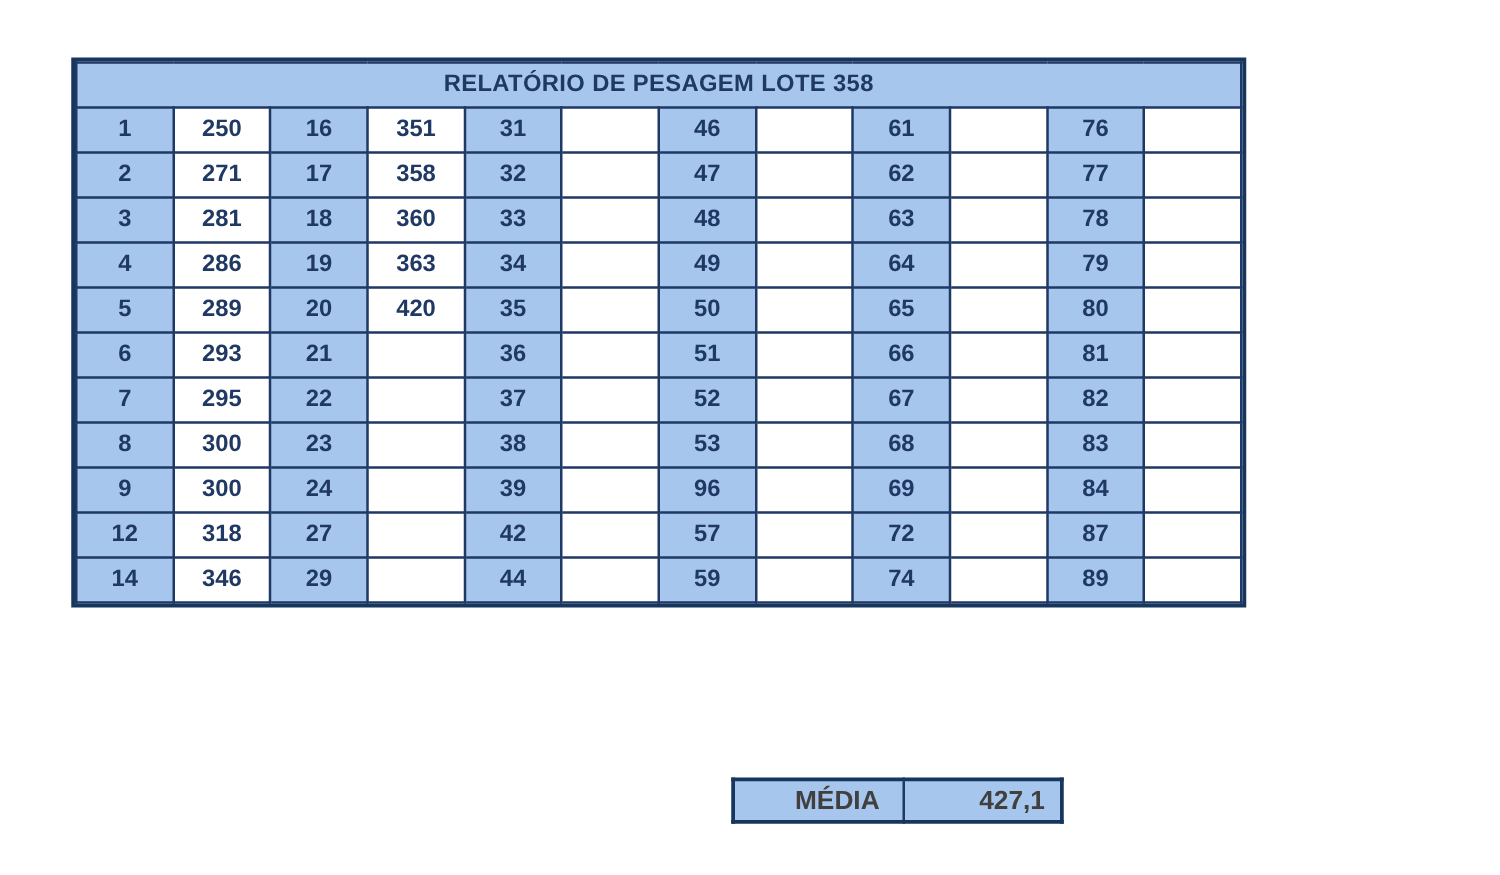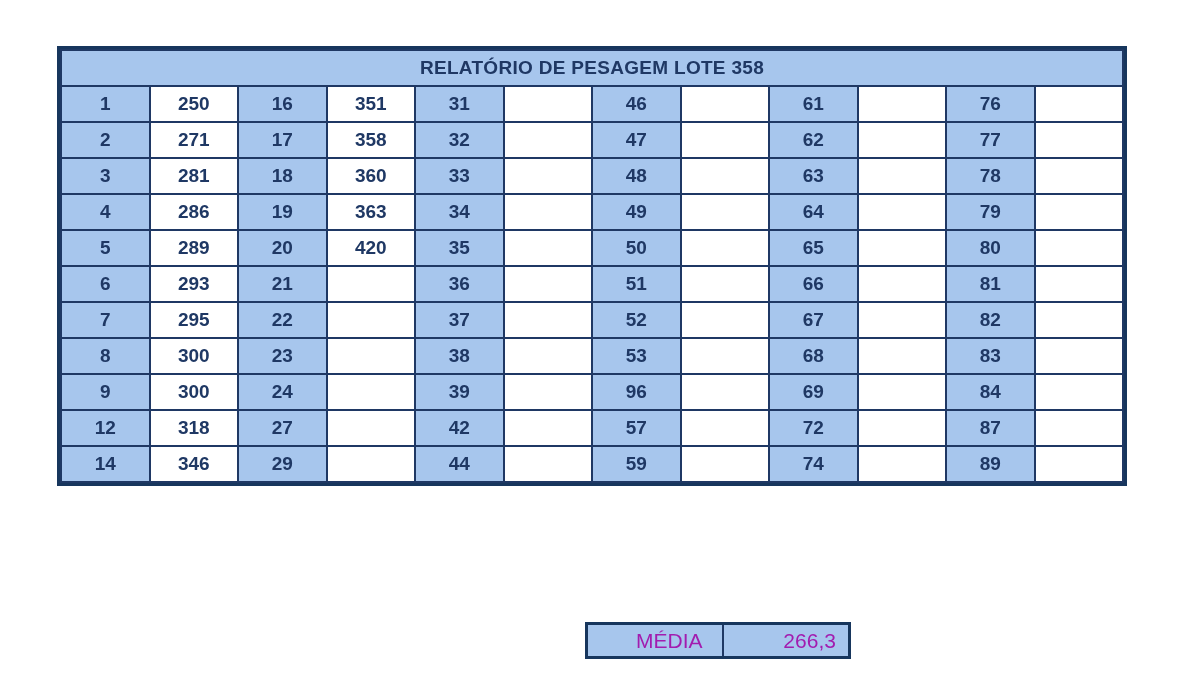--- a/index.html
+++ b/index.html
@@ -15,21 +15,21 @@
   }
   .sheet {
     position: relative;
     width: 1200px;
     height: 700px;
   }
   .report {
     position: absolute;
     left: 57px;
     top: 46px;
-    width: 1070px;
+    width: 940px;
     border: 3px solid #17365d;
     border-collapse: collapse;
     box-sizing: border-box;
   }
   table.grid {
     border-collapse: collapse;
     table-layout: fixed;
     width: 100%;
   }
   table.grid td {
@@ -76,22 +76,22 @@
   table.media {
     border-collapse: collapse;
     table-layout: fixed;
     width: 100%;
     border: 3px solid #17365d;
   }
   table.media td {
     border: 2px solid #1f3864;
     height: 34px;
     background: #a7c6ed;
-    color: #a21caf;
-    font-weight: normal;
+    color: #404040;
+    font-weight: bold;
     font-size: 21px;
     vertical-align: middle;
     box-sizing: border-box;
     padding-left: 48px;
   }
   td.media-label {
     text-align: left;
     padding-left: 8px;
     width: 52%;
   }
@@ -266,19 +266,19 @@
           </tr>
         </tbody>
     </table>
   </div>
 
   <div class="media-wrap">
     <table class="media">
       <tbody>
         <tr>
           <td class="media-label">MÉDIA</td>
-          <td class="media-value">266,3</td>
+          <td class="media-value">427,1</td>
         </tr>
       </tbody>
     </table>
   </div>
 
 </div>
 
 </body></html>

